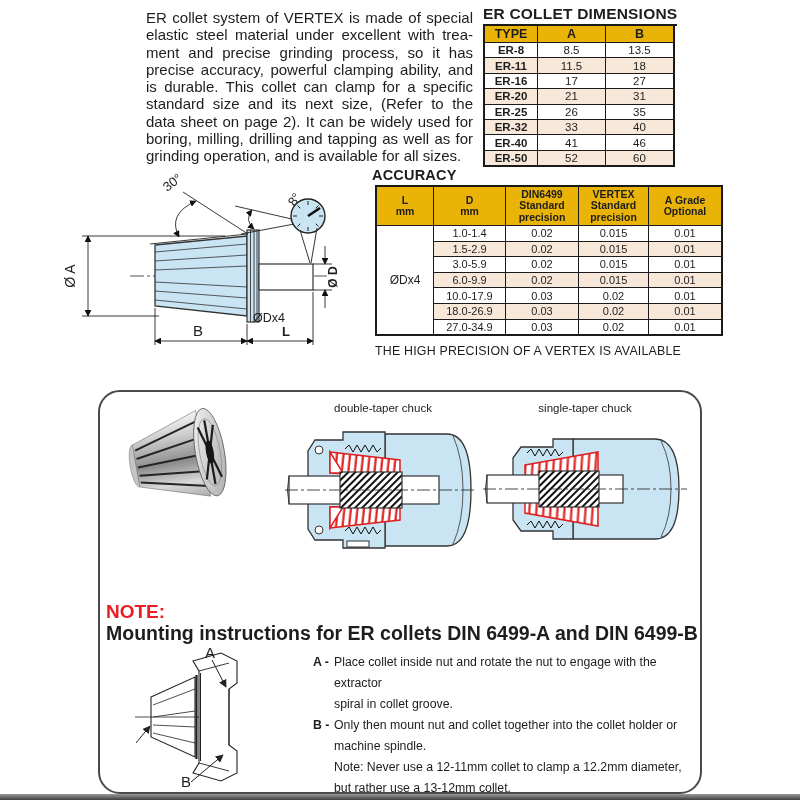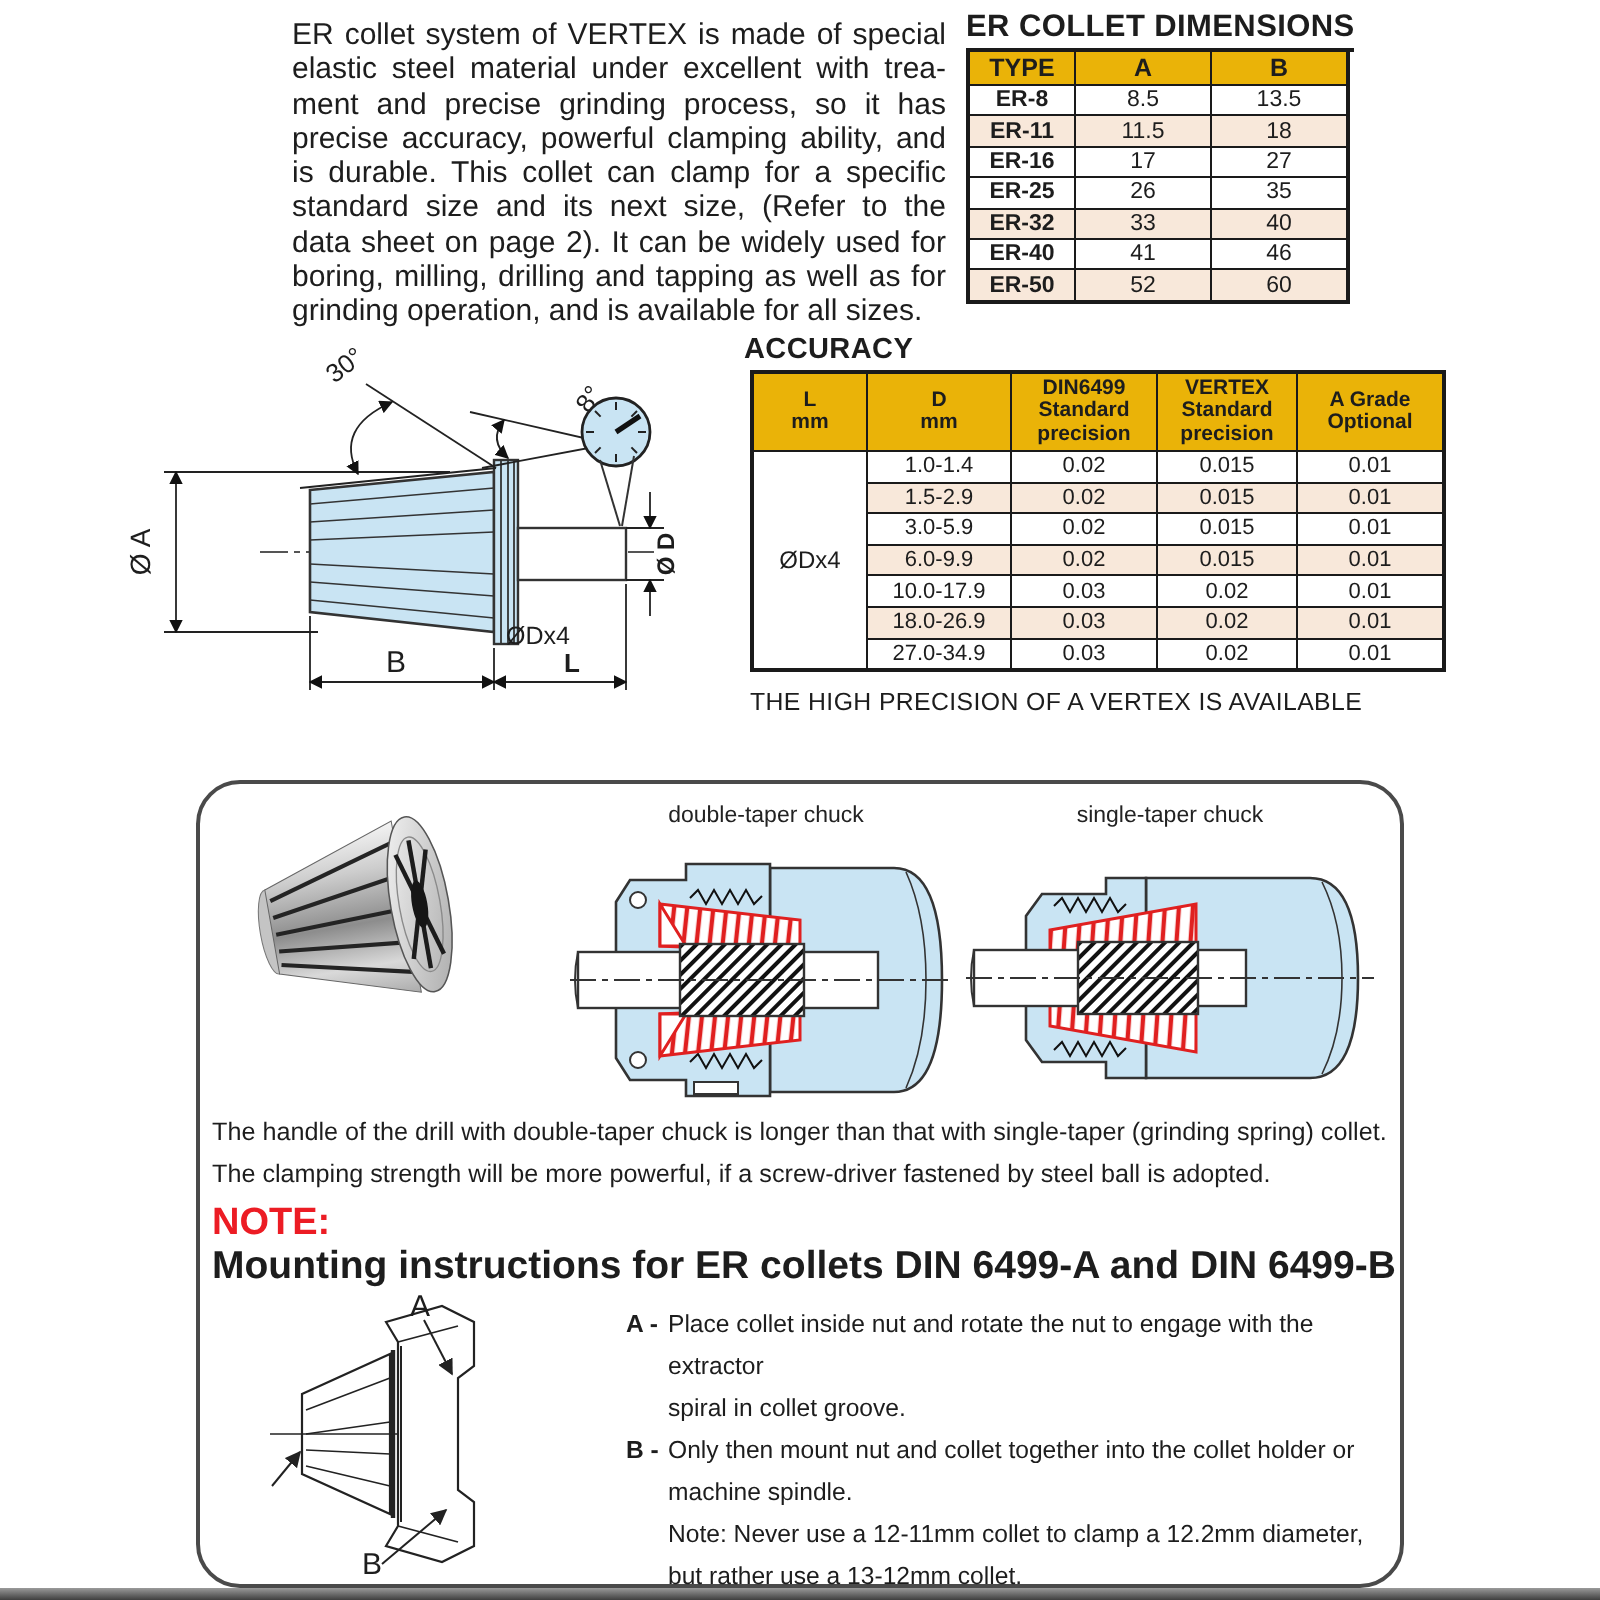--- a/index.html
+++ b/index.html
@@ -93,20 +93,25 @@
         </tr>
         <tr class="alt">
           <td class="rowhead">ER-11</td>
           <td>11.5</td>
           <td>18</td>
         </tr>
         <tr>
           <td class="rowhead">ER-16</td>
           <td>17</td>
           <td>27</td>
+        </tr>
+        <tr class="alt">
+          <td class="rowhead">ER-20</td>
+          <td>21</td>
+          <td>31</td>
         </tr>
         <tr>
           <td class="rowhead">ER-25</td>
           <td>26</td>
           <td>35</td>
         </tr>
         <tr class="alt">
           <td class="rowhead">ER-32</td>
           <td>33</td>
           <td>40</td>
@@ -369,22 +374,20 @@
     <path d="M38,12 L70,12 L70,4 L90,4 L90,104 L70,104 L70,96 L38,96 L30,85 L30,23 Z" fill="#C9E4F3" stroke="#333" stroke-width="1.3"></path>
     <polyline points="44,18 48,14 52,21 56,14 60,21 64,14 68,21 72,14 76,21 80,17" fill="none" stroke="#111" stroke-width="1"></polyline>
     <polyline points="44,90 48,86 52,93 56,86 60,93 64,86 68,93 72,86 76,93 80,89" fill="none" stroke="#111" stroke-width="1"></polyline>
     <path d="M42,30 L115,17 L115,91 L42,78 Z" fill="url(#rs2)" stroke="#E02020" stroke-width="1.5"></path>
     <rect x="4" y="40" width="136" height="28" fill="#fff" stroke="#333" stroke-width="1.2"></rect>
     <path d="M4,40 Q1,54 4,68" fill="none" stroke="#333" stroke-width="1"></path>
     <rect x="56" y="36" width="60" height="36" fill="url(#hatch2)" stroke="#333" stroke-width="1.2"></rect>
     <line x1="0" y1="54" x2="204" y2="54" stroke="#333" stroke-width="0.9" stroke-dasharray="13 3 3 3"></line>
   </svg>
 
-  <div class="abs" id="clamp-body">The handle of the drill with double-taper chuck is longer than that with single-taper (grinding spring) collet.
-The clamping strength will be more powerful, if a screw-driver fastened by steel ball is adopted.</div>
   <div class="abs" id="note-label">NOTE:</div>
   <div class="abs" id="mount-heading">Mounting instructions for ER collets DIN 6499-A and DIN 6499-B</div>
 
   <svg class="abs" style="left:133px;top:645px;" width="150" height="145" viewBox="0 0 150 145">
     <defs>
       <marker id="arw2" viewBox="0 0 10 10" refX="9" refY="5" markerWidth="8" markerHeight="8" orient="auto-start-reverse">
         <path d="M0,0 L10,5 L0,10 Z" fill="#222"></path>
       </marker>
     </defs>
 

